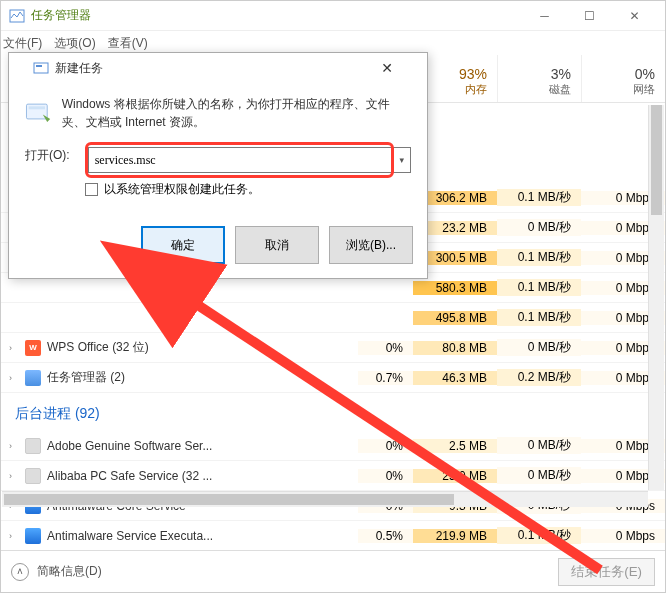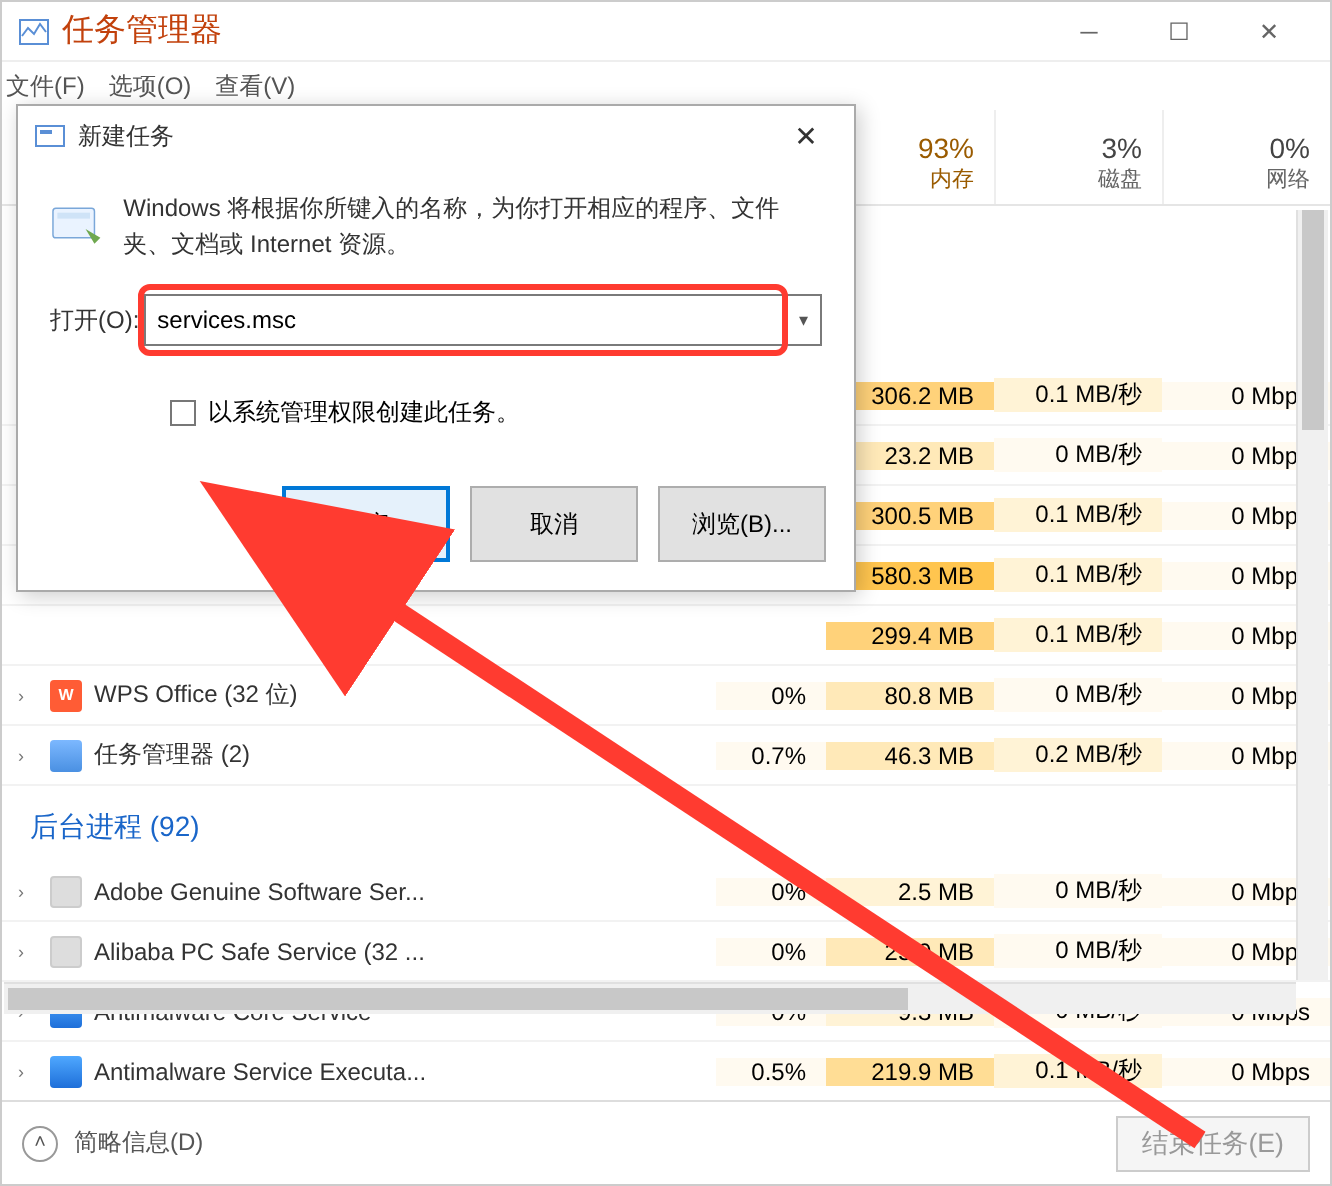--- a/index.html
+++ b/index.html
@@ -2,21 +2,21 @@
 <html><head>
 <meta charset="utf-8">
 <style>
 * { margin: 0; padding: 0; box-sizing: border-box; font-family: "Microsoft YaHei", "Segoe UI", sans-serif; }
 body { width: 666px; height: 593px; background: #fff; position: relative; overflow: hidden; font-size: 12px; }
 
 
 .window { width: 666px; height: 593px; border: 1px solid #ccc; display: flex; flex-direction: column; background: #fff; }
 .titlebar { height: 30px; display: flex; align-items: center; padding: 0 8px; border-bottom: 1px solid #eee; }
 .titlebar .icon { width: 16px; height: 16px; margin-right: 6px; }
-.titlebar .title { flex: 1; color: #c2410c; font-size: 16px; }
+.titlebar .title { flex: 1; color: #4d7c0f; font-size: 12px; }
 .winbtns { display: flex; }
 .winbtn { width: 45px; height: 29px; display: flex; align-items: center; justify-content: center; color: #666; }
 
 .menubar { height: 24px; display: flex; align-items: center; padding: 0 2px; gap: 12px; color: #555; font-size: 12px; }
 
 .content { flex: 1; display: flex; flex-direction: column; position: relative; overflow: hidden; }
 .table-head { display: flex; height: 48px; border-bottom: 1px solid #e5e5e5; }
 .name-col { flex: 1; }
 .metric-col { width: 84px; text-align: right; padding: 6px 10px 0 0; display: flex; flex-direction: column; justify-content: center; align-items: flex-end; border-left: 1px solid #eee; }
 .metric-col .pct { font-size: 14px; color: #444; }
@@ -43,32 +43,32 @@
 .circle { width: 18px; height: 18px; border: 1px solid #999; border-radius: 50%; display: flex; align-items: center; justify-content: center; font-size: 10px; }
 .end-btn { padding: 4px 12px; border: 1px solid #ccc; background: #f5f5f5; color: #999; }
 
 .scrollbar-v { position: absolute; right: 1px; top: 50px; bottom: 60px; width: 16px; background: #f0f0f0; border-left: 1px solid #e0e0e0; }
 .scrollbar-v .thumb { position: absolute; top: 0; left: 2px; right: 2px; height: 110px; background: #c8c8c8; }
 .scrollbar-h { position: absolute; left: 1px; right: 17px; bottom: 43px; height: 16px; background: #f0f0f0; border-top: 1px solid #e0e0e0; }
 .scrollbar-h .thumb { position: absolute; left: 2px; top: 2px; bottom: 2px; width: 450px; background: #c8c8c8; }
 
 
 .dialog { position: absolute; left: 8px; top: 52px; width: 420px; background: #fff; border: 1px solid #aaa; box-shadow: 2px 2px 10px rgba(0,0,0,0.2); z-index: 10; }
-.dialog .dtitle { height: 30px; display: flex; align-items: center; padding: 0 8px; }
+.dialog .dtitle { height: 30px; display: flex; align-items: center; padding: 0 24px; }
 .dialog .dtitle .dicon { width: 16px; height: 16px; margin-right: 6px; }
 .dialog .dtitle .dt { flex: 1; color: #333; font-size: 12px; }
 .dialog .close { width: 32px; text-align: center; font-size: 14px; color: #333; }
 .dialog .body { padding: 12px 16px 18px 16px; }
 .dialog .desc { display: flex; gap: 10px; margin-bottom: 16px; }
 .dialog .desc .runicon { width: 36px; height: 36px; }
 .dialog .desc .txt { color: #333; line-height: 1.5; font-size: 12px; }
-.dialog .openrow { display: flex; align-items: center; gap: 2px; margin-bottom: 25px; }
+.dialog .openrow { display: flex; align-items: flex-start; gap: 18px; margin-bottom: 8px; }
 .dialog .openrow label { font-size: 12px; color: #333; }
 .dialog .combo { flex: 1; height: 26px; border: 1px solid #7a7a7a; display: flex; align-items: center; padding: 0 6px; position: relative; }
-.dialog .combo .cv { flex: 1; font-size: 12px; color: #000; }
+.dialog .combo .cv { flex: 1; font-size: 12px; color: #000; font-family: Liberation Serif, serif; }
 .dialog .combo .dd { font-size: 9px; color: #555; }
 .redbox { position: absolute; border: 3px solid #ff3b30; border-radius: 6px; left: -4px; top: -6px; right: 16px; bottom: -6px; pointer-events: none; }
 .dialog .adminrow { display: flex; align-items: center; gap: 6px; padding-left: 60px; margin-top: 6px; }
 .dialog .adminrow .cb { width: 13px; height: 13px; border: 1px solid #777; }
 .dialog .buttons { display: flex; justify-content: flex-end; gap: 10px; padding: 10px 14px 14px 14px; }
 .dbtn { width: 84px; height: 38px; border: 1px solid #adadad; background: #e1e1e1; font-size: 12px; display: flex; align-items: center; justify-content: center; }
 .dbtn.primary { border: 2px solid #0078d7; background: #e5f1fb; }
 
 
 .arrow { position: absolute; z-index: 20; pointer-events: none; }
@@ -145,21 +145,21 @@
           <div class="row">
             <div class="namecell"></div>
             <div style="width: 55px;"></div>
             <div class="cell heat-5">580.3 MB</div>
             <div class="cell heat-1">0.1 MB/秒</div>
             <div class="cell heat-0">0 Mbps</div>
           </div>
           <div class="row">
             <div class="namecell"></div>
             <div style="width: 55px;"></div>
-            <div class="cell heat-4">299.4 MB</div>
+            <div class="cell heat-4">495.8 MB</div>
             <div class="cell heat-1">0.1 MB/秒</div>
             <div class="cell heat-0">0 Mbps</div>
           </div>
           <div class="row">
             <div class="namecell">
               <span class="chev">›</span>
               <span class="appicon wps-icon">W</span>
               <span>WPS Office (32 位)</span>
             </div>
             <div class="cell heat-0" style="width: 55px;">0%</div>

